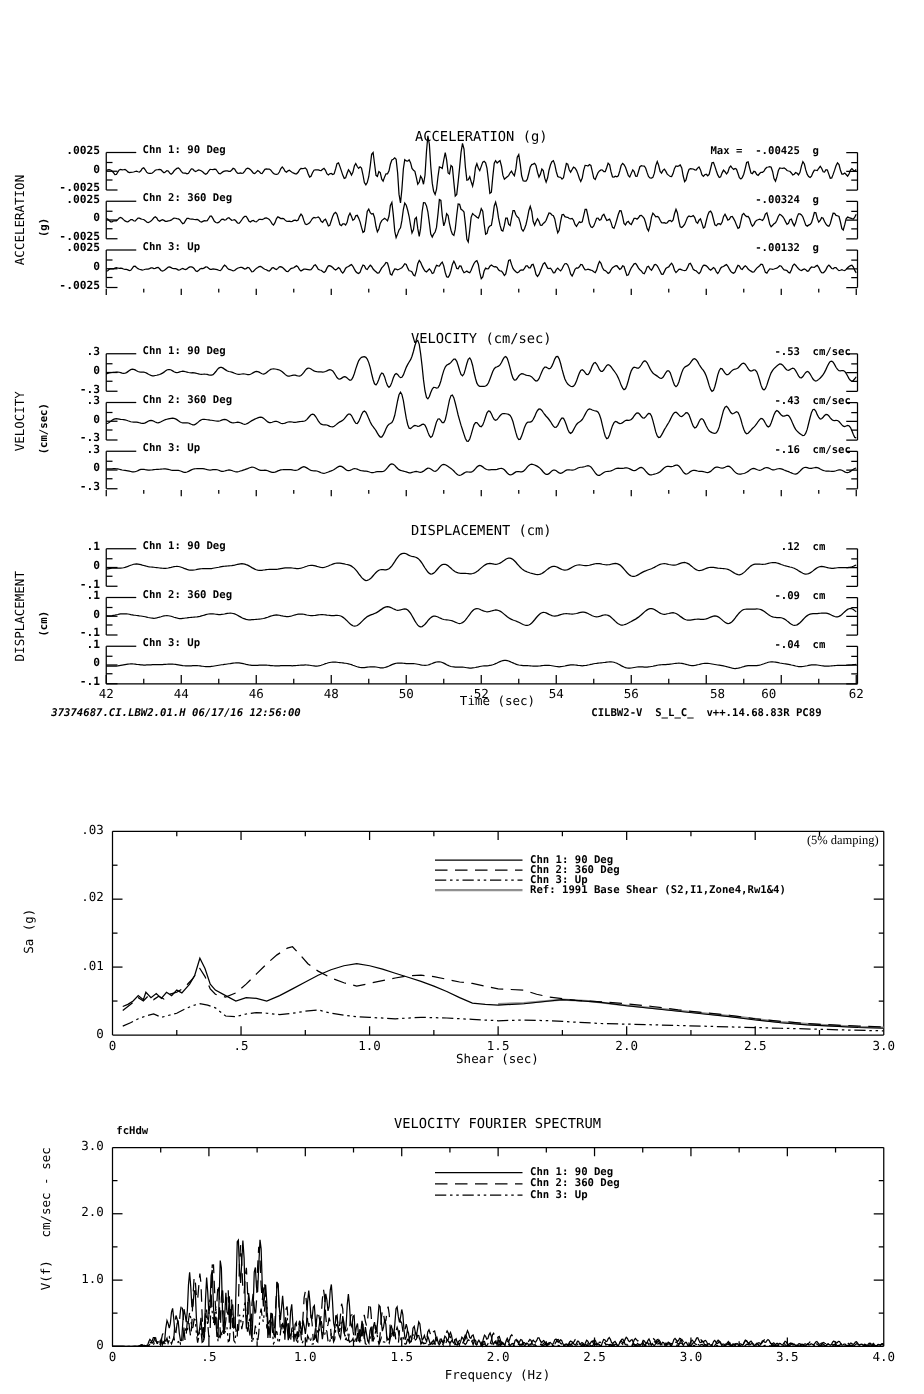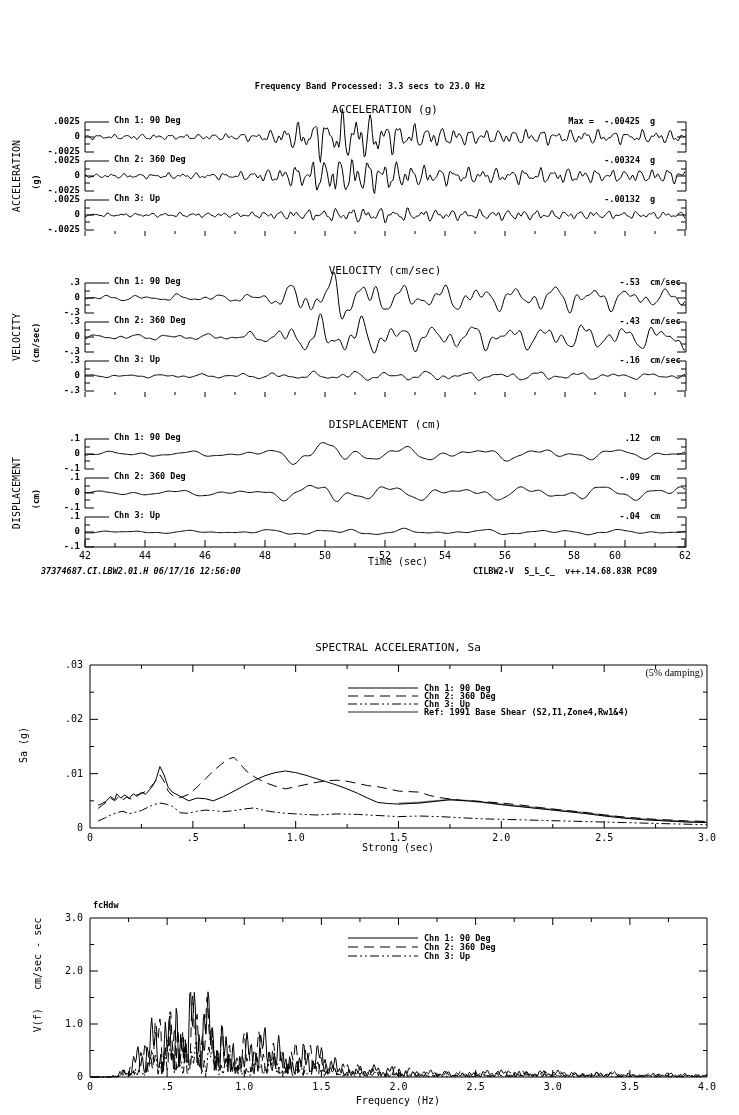--- a/index.html
+++ b/index.html
@@ -289,31 +289,30 @@
       <line x1="90" y1="944.5" x2="94" y2="944.5" stroke="#000" stroke-width="1"></line>
       <line x1="707" y1="944.5" x2="703" y2="944.5" stroke="#000" stroke-width="1"></line>
       <polyline points="90.0,1077.0 90.9,1077.0 91.8,1077.0 92.7,1077.0 93.6,1077.0 94.5,1077.0 95.4,1077.0 96.4,1077.0 97.3,1077.0 98.2,1077.0 99.1,1077.0 100.0,1077.0 100.9,1077.0 101.8,1077.0 102.7,1077.0 103.6,1077.0 104.5,1077.0 105.4,1077.0 106.3,1077.0 107.2,1077.0 108.1,1077.0 109.1,1077.0 110.0,1077.0 110.9,1076.8 111.8,1076.6 112.7,1076.6 113.6,1076.8 114.5,1076.8 115.4,1076.4 116.3,1076.4 117.2,1076.8 118.1,1076.4 119.0,1076.6 119.9,1075.5 120.8,1075.4 121.8,1076.2 122.7,1075.9 123.6,1073.8 124.5,1072.5 125.4,1073.6 126.3,1075.2 127.2,1074.6 128.1,1072.8 129.0,1073.4 129.9,1075.9 130.8,1073.4 131.7,1074.5 132.6,1075.8 133.6,1073.4 134.5,1069.3 135.4,1069.1 136.3,1073.0 137.2,1075.0 138.1,1072.4 139.0,1070.1 139.9,1073.3 140.8,1073.5 141.7,1073.3 142.6,1073.9 143.5,1071.8 144.4,1075.3 145.3,1074.0 146.3,1072.2 147.2,1063.7 148.1,1061.8 149.0,1065.7 149.9,1065.0 150.8,1056.4 151.7,1050.0 152.6,1054.5 153.5,1062.4 154.4,1061.8 155.3,1055.3 156.2,1055.9 157.1,1066.6 158.1,1074.2 159.0,1069.7 159.9,1062.1 160.8,1064.8 161.7,1073.9 162.6,1073.2 163.5,1059.8 164.4,1050.0 165.3,1054.2 166.2,1060.4 167.1,1052.8 168.0,1038.4 168.9,1036.8 169.8,1050.0 170.8,1058.5 171.7,1051.8 172.6,1045.3 173.5,1056.1 174.4,1073.3 175.3,1068.3 176.2,1069.8 177.1,1066.5 178.0,1068.5 178.9,1057.3 179.8,1066.0 180.7,1064.4 181.6,1061.8 182.6,1073.2 183.5,1072.5 184.4,1060.0 185.3,1048.4 186.2,1056.8 187.1,1072.4 188.0,1073.7 188.9,1064.2 189.8,1065.4 190.7,1065.8 191.6,1051.8 192.5,1055.0 193.4,1063.3 194.3,1058.3 195.3,1044.4 196.2,1042.0 197.1,1055.1 198.0,1065.4 198.9,1060.8 199.8,1053.4 200.7,1059.8 201.6,1074.4 202.5,1071.2 203.4,1067.7 204.3,1060.5 205.2,1066.7 206.1,1073.7 207.0,1066.6 208.0,1051.7 208.9,1046.9 209.8,1054.3 210.7,1057.4 211.6,1048.1 212.5,1039.0 213.4,1044.2 214.3,1056.8 215.2,1060.2 216.1,1053.8 217.0,1052.9 217.9,1064.4 218.8,1074.8 219.8,1073.2 220.7,1065.1 221.6,1065.7 222.5,1074.4 223.4,1073.6 224.3,1067.1 225.2,1058.1 226.1,1060.4 227.0,1067.0 227.9,1064.9 228.8,1055.9 229.7,1053.5 230.6,1062.0 231.5,1069.8 232.5,1068.1 233.4,1063.8 234.3,1068.4 235.2,1071.7 236.1,1067.1 237.0,1071.7 237.9,1075.2 238.8,1070.3 239.7,1064.0 240.6,1066.5 241.5,1074.9 242.4,1073.1 243.3,1073.5 244.3,1071.0 245.2,1074.8 246.1,1068.5 247.0,1070.5 247.9,1073.6 248.8,1071.3 249.7,1075.3 250.6,1075.1 251.5,1069.8 252.4,1062.4 253.3,1062.3 254.2,1066.7 255.1,1066.1 256.0,1059.7 257.0,1056.8 257.9,1062.3 258.8,1068.9 259.7,1068.1 260.6,1063.6 261.5,1065.2 262.4,1072.9 263.3,1074.6 264.2,1072.0 265.1,1066.4 266.0,1068.4 266.9,1073.4 267.8,1071.2 268.7,1062.5 269.7,1058.0 270.6,1061.8 271.5,1065.4 272.4,1061.5 273.3,1055.5 274.2,1057.1 275.1,1065.0 276.0,1069.0 276.9,1065.7 277.8,1063.5 278.7,1069.5 279.6,1073.7 280.5,1073.2 281.5,1072.4 282.4,1070.8 283.3,1074.9 284.2,1071.7 285.1,1074.2 286.0,1066.8 286.9,1066.8 287.8,1071.9 288.7,1072.3 289.6,1066.4 290.5,1063.3 291.4,1068.4 292.3,1075.1 293.2,1075.4 294.2,1072.0 295.1,1073.6 296.0,1070.8 296.9,1066.0 297.8,1068.6 298.7,1072.2 299.6,1070.1 300.5,1065.2 301.4,1065.6 302.3,1071.7 303.2,1075.5 304.1,1073.0 305.0,1070.2 305.9,1073.1 306.9,1073.6 307.8,1073.7 308.7,1073.0 309.6,1069.9 310.5,1072.4 311.4,1074.4 312.3,1070.5 313.2,1064.5 314.1,1063.4 315.0,1067.1 315.9,1068.3 316.8,1064.6 317.7,1061.9 318.7,1065.2 319.6,1070.6 320.5,1071.5 321.4,1068.7 322.3,1068.8 323.2,1073.5 324.1,1075.4 325.0,1075.0 325.9,1071.4 326.8,1071.7 327.7,1074.8 328.6,1074.7 329.5,1070.6 330.4,1067.7 331.4,1069.2 332.3,1071.9 333.2,1071.1 334.1,1068.3 335.0,1068.4 335.9,1072.1 336.8,1074.9 337.7,1074.1 338.6,1072.9 339.5,1074.8 340.4,1074.7 341.3,1073.8 342.2,1075.9 343.2,1075.9 344.1,1075.6 345.0,1074.0 345.9,1075.4 346.8,1074.9 347.7,1074.3 348.6,1076.0 349.5,1076.4 350.4,1075.1 351.3,1073.7 352.2,1074.9 353.1,1075.8 354.0,1075.2 354.9,1076.3 355.9,1076.4 356.8,1074.2 357.7,1072.2 358.6,1072.7 359.5,1074.3 360.4,1074.1 361.3,1072.5 362.2,1072.1 363.1,1074.1 364.0,1075.8 364.9,1075.3 365.8,1074.1 366.7,1074.7 367.7,1076.6 368.6,1076.2 369.5,1075.4 370.4,1074.0 371.3,1074.5 372.2,1075.6 373.1,1074.7 374.0,1072.6 374.9,1071.9 375.8,1073.1 376.7,1074.0 377.6,1073.1 378.5,1072.0 379.4,1072.8 380.4,1074.8 381.3,1075.6 382.2,1074.8 383.1,1074.4 384.0,1075.8 384.9,1076.1 385.8,1076.5 386.7,1075.4 387.6,1075.1 388.5,1076.2 389.4,1076.6 390.3,1075.1 391.2,1073.4 392.1,1073.6 393.1,1075.0 394.0,1075.0 394.9,1073.4 395.8,1072.9 396.7,1074.7 397.6,1076.6 398.5,1076.6 399.4,1075.6 400.3,1076.4 401.2,1074.8 402.1,1073.9 403.0,1075.0 403.9,1076.2 404.9,1075.6 405.8,1074.5 406.7,1075.0 407.6,1076.7 408.5,1076.0 409.4,1076.6 410.3,1075.9 411.2,1076.7 412.1,1075.9 413.0,1076.3 413.9,1075.9 414.8,1075.3 415.7,1075.8 416.6,1076.1 417.6,1075.2 418.5,1073.9 419.4,1074.0 420.3,1074.9 421.2,1075.2 422.1,1074.4 423.0,1074.0 423.9,1074.9 424.8,1076.1 425.7,1076.1 426.6,1075.4 427.5,1075.5 428.4,1076.5 429.4,1076.6 430.3,1076.3 431.2,1075.3 432.1,1075.4 433.0,1076.1 433.9,1075.9 434.8,1074.8 435.7,1074.1 436.6,1074.7 437.5,1075.4 438.4,1075.1 439.3,1074.4 440.2,1074.7 441.1,1075.8 442.1,1076.5 443.0,1076.2 443.9,1075.8 444.8,1076.5 445.7,1076.2 446.6,1076.2 447.5,1076.6 448.4,1076.2 449.3,1076.8 450.2,1076.5 451.1,1076.6 452.0,1075.5 452.9,1075.5 453.8,1076.3 454.8,1076.5 455.7,1075.9 456.6,1075.5 457.5,1076.2 458.4,1076.3 459.3,1076.1 460.2,1076.6 461.1,1076.5 462.0,1075.5 462.9,1074.7 463.8,1075.2 464.7,1076.0 465.6,1075.8 466.6,1075.1 467.5,1075.1 468.4,1076.2 469.3,1076.7 470.2,1076.5 471.1,1075.8 472.0,1076.1 472.9,1076.6 473.8,1076.6 474.7,1075.8 475.6,1074.9 476.5,1075.3 477.4,1075.8 478.3,1075.2 479.3,1073.9 480.2,1073.7 481.1,1074.6 482.0,1075.2 482.9,1074.6 483.8,1074.1 484.7,1074.8 485.6,1076.0 486.5,1076.3 487.4,1075.7 488.3,1075.5 489.2,1076.4 490.1,1076.5 491.1,1076.6 492.0,1075.6 492.9,1075.4 493.8,1076.1 494.7,1076.1 495.6,1075.1 496.5,1074.3 497.4,1074.6 498.3,1075.6 499.2,1075.5 500.1,1074.8 501.0,1074.8 501.9,1076.0 502.8,1076.6 503.8,1076.8 504.7,1076.3 505.6,1076.7 506.5,1075.7 507.4,1075.3 508.3,1076.2 509.2,1076.6 510.1,1076.5 511.0,1075.8 511.9,1076.3 512.8,1075.9 513.7,1075.5 514.6,1076.4 515.5,1076.4 516.5,1076.5 517.4,1075.7 518.3,1076.4 519.2,1075.5 520.1,1074.9 521.0,1075.5 521.9,1075.7 522.8,1074.6 523.7,1073.4 524.6,1073.8 525.5,1075.0 526.4,1075.2 527.3,1074.4 528.3,1074.2 529.2,1075.4 530.1,1076.6 531.0,1076.4 531.9,1075.5 532.8,1075.6 533.7,1076.6 534.6,1076.7 535.5,1075.8 536.4,1074.7 537.3,1074.9 538.2,1075.6 539.1,1075.2 540.0,1074.1 541.0,1073.6 541.9,1074.4 542.8,1075.2 543.7,1074.9 544.6,1074.3 545.5,1074.8 546.4,1076.1 547.3,1076.7 548.2,1076.2 549.1,1075.8 550.0,1076.5 550.9,1076.3 551.8,1076.5 552.8,1076.1 553.7,1075.6 554.6,1076.2 555.5,1076.6 556.4,1075.8 557.3,1074.9 558.2,1075.1 559.1,1076.0 560.0,1076.3 560.9,1075.7 561.8,1075.5 562.7,1076.4 563.6,1076.1 564.5,1076.0 565.5,1076.6 566.4,1076.5 567.3,1075.5 568.2,1075.0 569.1,1075.7 570.0,1076.5 570.9,1076.3 571.8,1075.7 572.7,1075.9 573.6,1076.8 574.5,1076.2 575.4,1076.8 576.3,1076.1 577.2,1076.4 578.2,1076.6 579.1,1076.8 580.0,1075.7 580.9,1075.0 581.8,1075.4 582.7,1075.7 583.6,1075.1 584.5,1074.2 585.4,1074.3 586.3,1075.2 587.2,1075.6 588.1,1075.2 589.0,1074.9 590.0,1075.6 590.9,1076.6 591.8,1076.7 592.7,1076.0 593.6,1075.9 594.5,1076.5 595.4,1076.8 596.3,1076.3 597.2,1075.5 598.1,1075.4 599.0,1075.9 599.9,1075.9 600.8,1075.2 601.7,1074.7 602.7,1075.2 603.6,1075.9 604.5,1075.9 605.4,1075.4 606.3,1075.6 607.2,1076.5 608.1,1076.6 609.0,1076.8 609.9,1076.5 610.8,1076.8 611.7,1076.2 612.6,1076.2 613.5,1076.8 614.4,1076.3 615.4,1076.6 616.3,1076.7 617.2,1076.6 618.1,1075.8 619.0,1075.8 619.9,1076.5 620.8,1076.8 621.7,1076.6 622.6,1076.3 623.5,1076.9 624.4,1076.0 625.3,1075.7 626.2,1076.2 627.2,1076.3 628.1,1075.6 629.0,1075.2 629.9,1075.5 630.8,1076.2 631.7,1076.3 632.6,1075.9 633.5,1075.8 634.4,1076.5 635.3,1076.7 636.2,1076.8 637.1,1076.2 638.0,1076.3 638.9,1076.7 639.9,1076.7 640.8,1076.0 641.7,1075.4 642.6,1075.6 643.5,1076.0 644.4,1075.8 645.3,1075.1 646.2,1075.0 647.1,1075.6 648.0,1076.1 648.9,1075.9 649.8,1075.6 650.7,1075.9 651.7,1076.7 652.6,1076.9 653.5,1076.5 654.4,1076.2 655.3,1076.6 656.2,1076.7 657.1,1076.7 658.0,1076.0 658.9,1075.8 659.8,1076.2 660.7,1076.4 661.6,1075.9 662.5,1075.4 663.4,1075.7 664.4,1076.3 665.3,1076.5 666.2,1076.1 667.1,1076.1 668.0,1076.8 668.9,1076.3 669.8,1076.4 670.7,1076.8 671.6,1076.7 672.5,1076.1 673.4,1075.9 674.3,1076.5 675.2,1076.7 676.1,1076.9 677.1,1076.5 678.0,1076.7 678.9,1076.5 679.8,1076.3 680.7,1076.8 681.6,1076.5 682.5,1076.7 683.4,1076.8 684.3,1076.7 685.2,1075.9 686.1,1075.6 687.0,1075.9 687.9,1076.2 688.9,1075.8 689.8,1075.3 690.7,1075.5 691.6,1076.1 692.5,1076.3 693.4,1076.0 694.3,1075.9 695.2,1076.4 696.1,1076.9 697.0,1076.8 697.9,1076.3 698.8,1076.2 699.7,1076.6 700.6,1076.7 701.6,1076.2 702.5,1075.6 703.4,1075.7 704.3,1076.1 705.2,1076.0 706.1,1075.5 707.0,1075.3" fill="none" stroke="#000" stroke-width="1" stroke-dasharray="9 3 2 3 2 3"></polyline>
       <polyline points="90.0,1077.0 90.9,1077.0 91.8,1077.0 92.7,1077.0 93.6,1077.0 94.5,1077.0 95.4,1077.0 96.4,1077.0 97.3,1077.0 98.2,1077.0 99.1,1077.0 100.0,1077.0 100.9,1077.0 101.8,1077.0 102.7,1077.0 103.6,1077.0 104.5,1077.0 105.4,1077.0 106.3,1077.0 107.2,1077.0 108.1,1077.0 109.1,1077.0 110.0,1077.0 110.9,1076.9 111.8,1076.8 112.7,1076.4 113.6,1076.1 114.5,1076.5 115.4,1076.4 116.3,1076.5 117.2,1075.5 118.1,1073.8 119.0,1073.2 119.9,1073.9 120.8,1074.3 121.8,1072.5 122.7,1070.0 123.6,1070.0 124.5,1073.7 125.4,1074.1 126.3,1072.5 127.2,1074.3 128.1,1075.5 129.0,1072.6 129.9,1067.7 130.8,1066.4 131.7,1071.4 132.6,1072.8 133.6,1070.6 134.5,1074.5 135.4,1072.2 136.3,1073.6 137.2,1071.7 138.1,1070.7 139.0,1071.4 139.9,1058.9 140.8,1052.4 141.7,1055.2 142.6,1059.9 143.5,1057.4 144.4,1048.2 145.3,1042.7 146.3,1049.7 147.2,1064.3 148.1,1072.4 149.0,1067.0 149.9,1056.4 150.8,1054.8 151.7,1063.8 152.6,1069.7 153.5,1059.2 154.4,1037.0 155.3,1021.7 156.2,1024.6 157.1,1036.8 158.1,1040.0 159.0,1029.1 159.9,1018.8 160.8,1027.0 161.7,1052.3 162.6,1072.2 163.5,1071.7 164.4,1055.5 165.3,1047.7 166.2,1059.1 167.1,1070.0 168.0,1067.4 168.9,1038.5 169.8,1012.1 170.8,1012.0 171.7,1033.3 172.6,1048.8 173.5,1042.0 174.4,1027.5 175.3,1034.0 176.2,1068.0 177.1,1038.0 178.0,1029.3 178.9,1047.6 179.8,1064.0 180.7,1056.0 181.6,1034.9 182.6,1032.1 183.5,1060.7 184.4,1046.8 185.3,1039.7 186.2,1062.1 187.1,1055.7 188.0,1054.1 188.9,1068.0 189.8,1069.4 190.7,1044.3 191.6,1010.0 192.5,996.0 193.4,1010.4 194.3,1031.6 195.3,1034.7 196.2,1020.8 197.1,1014.3 198.0,1032.0 198.9,1062.1 199.8,1067.1 200.7,1064.7 201.6,1042.5 202.5,1035.0 203.4,1045.5 204.3,1053.6 205.2,1040.8 206.1,1013.8 207.0,997.4 208.0,1006.4 208.9,1028.5 209.8,1040.1 210.7,1033.6 211.6,1025.7 212.5,1035.8 213.4,1061.8 214.3,1064.0 215.2,1067.7 216.1,1059.0 217.0,1047.5 217.9,1053.7 218.8,1064.6 219.8,1061.2 220.7,1041.9 221.6,1025.5 222.5,1029.2 223.4,1049.1 224.3,1065.2 225.2,1065.4 226.1,1058.3 227.0,1061.8 227.9,1066.3 228.8,1047.4 229.7,1045.2 230.6,1059.2 231.5,1072.7 232.5,1072.3 233.4,1063.2 234.3,1061.3 235.2,1073.4 236.1,1059.5 237.0,1057.8 237.9,1071.5 238.8,1060.8 239.7,1056.7 240.6,1062.4 241.5,1064.2 242.4,1053.5 243.3,1038.1 244.3,1032.9 245.2,1042.7 246.1,1056.7 247.0,1061.3 247.9,1055.8 248.8,1051.9 249.7,1058.8 250.6,1072.0 251.5,1071.2 252.4,1069.8 253.3,1055.8 254.2,1048.8 255.1,1052.6 256.0,1057.3 257.0,1052.2 257.9,1039.2 258.8,1031.4 259.7,1037.9 260.6,1052.9 261.5,1062.2 262.4,1059.7 263.3,1054.1 264.2,1057.8 265.1,1071.1 266.0,1067.2 266.9,1071.3 267.8,1062.5 268.7,1052.2 269.7,1054.5 270.6,1062.2 271.5,1062.3 272.4,1052.1 273.3,1043.0 274.2,1047.1 275.1,1062.8 276.0,1072.4 276.9,1070.6 277.8,1072.4 278.7,1072.5 279.6,1064.9 280.5,1052.4 281.5,1052.0 282.4,1064.9 283.3,1070.2 284.2,1068.9 285.1,1071.9 286.0,1067.9 286.9,1073.9 287.8,1063.9 288.7,1064.2 289.6,1071.6 290.5,1056.7 291.4,1051.9 292.3,1057.0 293.2,1060.6 294.2,1054.7 295.1,1044.6 296.0,1042.1 296.9,1051.6 297.8,1064.8 298.7,1069.9 299.6,1065.3 300.5,1060.2 301.4,1063.3 302.3,1071.9 303.2,1074.5 304.1,1067.6 305.0,1054.9 305.9,1048.4 306.9,1051.8 307.8,1057.5 308.7,1056.4 309.6,1049.1 310.5,1045.3 311.4,1051.6 312.3,1064.1 313.2,1072.1 314.1,1070.6 315.0,1065.5 315.9,1065.9 316.8,1072.9 317.7,1072.1 318.7,1074.7 319.6,1064.4 320.5,1057.0 321.4,1058.5 322.3,1064.9 323.2,1067.3 324.1,1063.3 325.0,1059.4 325.9,1062.9 326.8,1072.9 327.7,1069.6 328.6,1068.7 329.5,1072.8 330.4,1074.6 331.4,1070.8 332.3,1066.1 333.2,1066.9 334.1,1073.6 335.0,1071.4 335.9,1070.9 336.8,1075.1 337.7,1073.4 338.6,1074.9 339.5,1073.7 340.4,1074.3 341.3,1071.9 342.2,1065.6 343.2,1063.8 344.1,1066.6 345.0,1069.3 345.9,1068.3 346.8,1065.3 347.7,1064.8 348.6,1068.8 349.5,1074.1 350.4,1076.1 351.3,1074.0 352.2,1071.2 353.1,1071.2 354.0,1073.6 354.9,1074.6 355.9,1071.6 356.8,1066.9 357.7,1064.7 358.6,1066.4 359.5,1069.3 360.4,1070.0 361.3,1068.1 362.2,1067.0 363.1,1069.3 364.0,1074.0 364.9,1075.6 365.8,1076.1 366.7,1073.3 367.7,1072.4 368.6,1074.3 369.5,1076.1 370.4,1074.7 371.3,1070.8 372.2,1068.2 373.1,1069.1 374.0,1072.2 374.9,1074.0 375.8,1073.2 376.7,1072.0 377.6,1073.3 378.5,1075.7 379.4,1072.4 380.4,1072.2 381.3,1074.5 382.2,1076.0 383.1,1075.2 384.0,1073.4 384.9,1073.6 385.8,1076.4 386.7,1073.3 387.6,1073.2 388.5,1075.9 389.4,1074.3 390.3,1074.3 391.2,1075.7 392.1,1075.3 393.1,1072.0 394.0,1067.9 394.9,1066.6 395.8,1068.8 396.7,1071.5 397.6,1071.5 398.5,1069.5 399.4,1069.1 400.3,1071.9 401.2,1075.8 402.1,1075.5 403.0,1075.0 403.9,1072.0 404.9,1071.4 405.8,1072.9 406.7,1073.6 407.6,1071.9 408.5,1068.9 409.4,1067.8 410.3,1069.5 411.2,1072.3 412.1,1073.4 413.0,1072.8 413.9,1072.3 414.8,1073.6 415.7,1076.1 416.6,1075.5 417.6,1076.3 418.5,1074.8 419.4,1073.7 420.3,1074.5 421.2,1075.5 422.1,1074.9 423.0,1072.9 423.9,1071.6 424.8,1072.3 425.7,1074.6 426.6,1076.1 427.5,1076.0 428.4,1075.3 429.4,1075.9 430.3,1075.4 431.2,1073.6 432.1,1073.7 433.0,1075.5 433.9,1076.4 434.8,1076.6 435.7,1075.6 436.6,1075.6 437.5,1076.2 438.4,1074.7 439.3,1074.9 440.2,1076.5 441.1,1074.6 442.1,1074.3 443.0,1075.0 443.9,1075.1 444.8,1073.7 445.7,1071.9 446.6,1071.6 447.5,1073.0 448.4,1074.8 449.3,1075.2 450.2,1074.3 451.1,1073.9 452.0,1074.9 452.9,1076.6 453.8,1076.3 454.8,1075.5 455.7,1073.6 456.6,1072.8 457.5,1073.5 458.4,1074.1 459.3,1073.3 460.2,1071.6 461.1,1070.9 462.0,1072.1 462.9,1074.2 463.8,1075.3 464.7,1074.8 465.6,1074.1 466.6,1074.7 467.5,1076.5 468.4,1075.7 469.3,1076.6 470.2,1074.4 471.1,1073.1 472.0,1073.6 472.9,1074.7 473.8,1074.5 474.7,1072.9 475.6,1071.8 476.5,1072.9 477.4,1075.5 478.3,1075.8 479.3,1075.8 480.2,1076.5 481.1,1076.6 482.0,1074.9 482.9,1073.4 483.8,1073.8 484.7,1075.9 485.6,1075.5 486.5,1075.6 487.4,1076.4 488.3,1075.9 489.2,1076.3 490.1,1075.1 491.1,1075.5 492.0,1075.6 492.9,1073.3 493.8,1072.8 494.7,1073.7 495.6,1074.2 496.5,1073.1 497.4,1071.5 498.3,1071.3 499.2,1073.2 500.1,1075.4 501.0,1076.0 501.9,1074.9 502.8,1074.0 503.8,1074.6 504.7,1076.1 505.6,1076.3 506.5,1074.5 507.4,1071.9 508.3,1070.8 509.2,1071.7 510.1,1072.8 511.0,1072.3 511.9,1070.7 512.8,1070.1 513.7,1071.8 514.6,1074.7 515.5,1076.2 516.5,1075.5 517.4,1074.1 518.3,1074.3 519.2,1076.0 520.1,1076.0 521.0,1075.6 521.9,1072.7 522.8,1071.0 523.7,1071.8 524.6,1073.7 525.5,1074.2 526.4,1073.0 527.3,1072.2 528.3,1073.6 529.2,1076.5 530.1,1074.3 531.0,1074.4 531.9,1075.8 532.8,1076.2 533.7,1075.0 534.6,1073.7 535.5,1074.3 536.4,1076.6 537.3,1074.7 538.2,1074.8 539.1,1076.5 540.0,1075.7 541.0,1076.3 541.9,1076.0 542.8,1076.5 543.7,1074.4 544.6,1072.1 545.5,1071.7 546.4,1072.9 547.3,1073.9 548.2,1073.4 549.1,1072.2 550.0,1072.2 550.9,1074.1 551.8,1076.3 552.8,1076.5 553.7,1075.5 554.6,1074.2 555.5,1074.3 556.4,1075.3 557.3,1075.5 558.2,1073.8 559.1,1071.6 560.0,1070.8 560.9,1071.9 561.8,1073.4 562.7,1073.6 563.6,1072.7 564.5,1072.4 565.5,1073.8 566.4,1076.1 567.3,1076.1 568.2,1076.4 569.1,1075.0 570.0,1074.7 570.9,1075.6 571.8,1076.3 572.7,1075.3 573.6,1073.3 574.5,1072.2 575.4,1073.0 576.3,1074.7 577.2,1075.5 578.2,1075.0 579.1,1074.5 580.0,1075.4 580.9,1075.7 581.8,1074.1 582.7,1074.3 583.6,1075.8 584.5,1076.6 585.4,1076.0 586.3,1075.1 587.2,1075.5 588.1,1076.1 589.0,1074.8 590.0,1075.1 590.9,1076.6 591.8,1075.4 592.7,1075.5 593.6,1076.2 594.5,1075.8 595.4,1074.2 596.3,1072.6 597.2,1072.5 598.1,1073.8 599.0,1075.0 599.9,1074.9 600.8,1074.1 601.7,1074.1 602.7,1075.3 603.6,1076.6 604.5,1076.4 605.4,1075.8 606.3,1074.4 607.2,1074.1 608.1,1074.8 609.0,1075.0 609.9,1073.9 610.8,1072.4 611.7,1071.9 612.6,1073.0 613.5,1074.5 614.4,1075.0 615.4,1074.5 616.3,1074.2 617.2,1075.1 618.1,1076.7 619.0,1076.0 619.9,1076.6 620.8,1075.2 621.7,1074.6 622.6,1075.2 623.5,1075.8 624.4,1075.3 625.3,1074.0 626.2,1073.3 627.2,1074.1 628.1,1075.7 629.0,1076.7 629.9,1076.5 630.8,1076.0 631.7,1076.5 632.6,1075.6 633.5,1074.6 634.4,1075.0 635.3,1076.3 636.2,1076.3 637.1,1076.6 638.0,1076.2 638.9,1076.3 639.9,1076.2 640.8,1075.4 641.7,1075.8 642.6,1076.3 643.5,1075.2 644.4,1075.1 645.3,1075.6 646.2,1075.5 647.1,1074.5 648.0,1073.5 648.9,1073.5 649.8,1074.7 650.7,1075.8 651.7,1076.0 652.6,1075.3 653.5,1075.1 654.4,1075.8 655.3,1076.7 656.2,1076.7 657.1,1075.7 658.0,1074.4 658.9,1074.0 659.8,1074.6 660.7,1074.9 661.6,1074.3 662.5,1073.3 663.4,1073.1 664.4,1074.2 665.3,1075.6 666.2,1076.1 667.1,1075.7 668.0,1075.3 668.9,1075.7 669.8,1076.7 670.7,1076.3 671.6,1076.4 672.5,1075.1 673.4,1074.4 674.3,1074.9 675.2,1075.6 676.1,1075.4 677.1,1074.6 678.0,1074.2 678.9,1075.0 679.8,1076.5 680.7,1076.1 681.6,1076.2 682.5,1076.8 683.4,1076.6 684.3,1075.7 685.2,1075.0 686.1,1075.5 687.0,1076.8 687.9,1075.9 688.9,1076.1 689.8,1076.7 690.7,1076.4 691.6,1076.5 692.5,1075.9 693.4,1076.4 694.3,1075.8 695.2,1074.7 696.1,1074.6 697.0,1075.2 697.9,1075.4 698.8,1074.8 699.7,1074.0 700.6,1074.2 701.6,1075.3 702.5,1076.4 703.4,1076.6 704.3,1075.9 705.2,1075.5 706.1,1075.8 707.0,1076.5" fill="none" stroke="#000" stroke-width="1" stroke-dasharray="10 6"></polyline>
       <polyline points="90.0,1077.0 90.9,1077.0 91.8,1077.0 92.7,1077.0 93.6,1077.0 94.5,1077.0 95.4,1077.0 96.4,1077.0 97.3,1077.0 98.2,1077.0 99.1,1077.0 100.0,1077.0 100.9,1077.0 101.8,1077.0 102.7,1077.0 103.6,1077.0 104.5,1077.0 105.4,1077.0 106.3,1077.0 107.2,1077.0 108.1,1077.0 109.1,1077.0 110.0,1077.0 110.9,1076.9 111.8,1076.5 112.7,1075.8 113.6,1075.7 114.5,1076.5 115.4,1076.4 116.3,1076.7 117.2,1076.2 118.1,1076.1 119.0,1073.4 119.9,1071.5 120.8,1072.5 121.8,1074.5 122.7,1073.8 123.6,1070.9 124.5,1070.2 125.4,1074.2 126.3,1073.4 127.2,1073.7 128.1,1073.6 129.0,1071.1 129.9,1074.0 130.8,1074.5 131.7,1072.6 132.6,1062.7 133.6,1056.5 134.5,1058.7 135.4,1062.5 136.3,1058.7 137.2,1049.6 138.1,1046.7 139.0,1055.0 139.9,1065.4 140.8,1065.9 141.7,1058.8 142.6,1057.3 143.5,1067.0 144.4,1072.4 145.3,1072.5 146.3,1057.1 147.2,1047.4 148.1,1051.8 149.0,1057.7 149.9,1048.2 150.8,1027.7 151.7,1017.8 152.6,1029.4 153.5,1045.3 154.4,1044.9 155.3,1032.8 156.2,1032.6 157.1,1054.1 158.1,1068.4 159.0,1067.3 159.9,1061.6 160.8,1054.2 161.7,1068.2 162.6,1061.7 163.5,1071.0 164.4,1039.7 165.3,1022.1 166.2,1033.9 167.1,1051.2 168.0,1044.3 168.9,1020.4 169.8,1016.0 170.8,1046.1 171.7,1060.1 172.6,1053.2 173.5,1069.0 174.4,1069.4 175.3,1038.8 176.2,1008.4 177.1,1014.4 178.0,1048.3 178.9,1067.2 179.8,1052.3 180.7,1034.2 181.6,1049.6 182.6,1051.9 183.5,1037.0 184.4,1062.8 185.3,1045.5 186.2,1043.6 187.1,1062.5 188.0,1061.8 188.9,1027.9 189.8,993.3 190.7,992.1 191.6,1015.7 192.5,1026.4 193.4,1009.3 194.3,992.4 195.3,1006.9 196.2,1043.0 197.1,1063.0 198.0,1051.4 198.9,1034.5 199.8,1042.1 200.7,1066.1 201.6,1071.2 202.5,1047.0 203.4,1017.6 204.3,1014.0 205.2,1030.0 206.1,1033.6 207.0,1012.6 208.0,991.8 208.9,999.1 209.8,1027.6 210.7,1045.1 211.6,1037.8 212.5,1027.8 213.4,1041.1 214.3,1070.3 215.2,1060.5 216.1,1070.3 217.0,1050.7 217.9,1051.4 218.8,1066.9 219.8,1069.6 220.7,1048.8 221.6,1026.4 222.5,1027.1 223.4,1045.8 224.3,1055.9 225.2,1046.6 226.1,1036.7 227.0,1048.1 227.9,1071.7 228.8,1056.0 229.7,1061.9 230.6,1072.1 231.5,1066.2 232.5,1049.0 233.4,1043.5 234.3,1058.7 235.2,1069.7 236.1,1067.8 237.0,1068.5 237.9,1065.1 238.8,1069.7 239.7,1056.6 240.6,1061.3 241.5,1068.0 242.4,1056.3 243.3,1060.6 244.3,1067.1 245.2,1059.2 246.1,1041.3 247.0,1032.5 247.9,1041.3 248.8,1054.1 249.7,1054.6 250.6,1045.7 251.5,1044.4 252.4,1057.7 253.3,1072.8 254.2,1073.7 255.1,1062.4 256.0,1056.0 257.0,1063.1 257.9,1071.4 258.8,1064.9 259.7,1046.5 260.6,1035.0 261.5,1039.8 262.4,1048.7 263.3,1045.2 264.2,1032.0 265.1,1027.6 266.0,1041.0 266.9,1058.5 267.8,1062.3 268.7,1054.2 269.7,1052.4 270.6,1065.4 271.5,1068.7 272.4,1070.7 273.3,1062.3 274.2,1052.8 275.1,1058.1 276.0,1065.7 276.9,1060.0 277.8,1043.6 278.7,1035.3 279.6,1044.7 280.5,1059.3 281.5,1061.5 282.4,1053.0 283.3,1052.4 284.2,1068.4 285.1,1061.6 286.0,1058.8 286.9,1069.0 287.8,1074.0 288.7,1066.1 289.6,1056.7 290.5,1061.5 291.4,1071.2 292.3,1061.6 293.2,1067.1 294.2,1072.7 295.1,1074.4 296.0,1064.4 296.9,1061.5 297.8,1073.1 298.7,1061.4 299.6,1057.7 300.5,1063.8 301.4,1065.3 302.3,1055.3 303.2,1044.1 304.1,1045.3 305.0,1057.1 305.9,1064.9 306.9,1061.3 307.8,1055.4 308.7,1059.7 309.6,1072.1 310.5,1071.1 311.4,1072.2 312.3,1062.2 313.2,1060.9 314.1,1067.2 315.0,1068.5 315.9,1058.7 316.8,1047.0 317.7,1045.5 318.7,1053.3 319.6,1058.0 320.5,1053.4 321.4,1047.6 322.3,1051.8 323.2,1063.9 324.1,1071.8 325.0,1069.5 325.9,1064.4 326.8,1066.4 327.7,1074.3 328.6,1073.3 329.5,1071.1 330.4,1062.6 331.4,1061.1 332.3,1066.0 333.2,1068.1 334.1,1063.1 335.0,1057.5 335.9,1059.1 336.8,1066.8 337.7,1072.1 338.6,1071.0 339.5,1068.4 340.4,1071.3 341.3,1073.2 342.2,1069.1 343.2,1071.8 344.1,1075.3 345.0,1075.1 345.9,1073.3 346.8,1072.2 347.7,1075.5 348.6,1070.2 349.5,1069.7 350.4,1073.7 351.3,1075.9 352.2,1074.5 353.1,1072.0 354.0,1073.8 354.9,1072.8 355.9,1068.9 356.8,1069.8 357.7,1072.3 358.6,1071.5 359.5,1067.7 360.4,1066.0 361.3,1069.0 362.2,1073.5 363.1,1074.5 364.0,1072.1 364.9,1071.0 365.8,1073.9 366.7,1074.8 367.7,1075.3 368.6,1072.9 369.5,1069.8 370.4,1070.7 371.3,1072.7 372.2,1071.3 373.1,1067.1 374.0,1064.6 374.9,1066.6 375.8,1070.0 376.7,1070.6 377.6,1068.5 378.5,1068.0 379.4,1071.2 380.4,1075.2 381.3,1076.0 382.2,1073.7 383.1,1072.2 384.0,1073.8 384.9,1076.0 385.8,1075.1 386.7,1071.1 387.6,1068.1 388.5,1069.0 389.4,1071.3 390.3,1070.9 391.2,1067.9 392.1,1066.4 393.1,1069.3 394.0,1073.8 394.9,1075.3 395.8,1073.5 396.7,1072.7 397.6,1075.9 398.5,1072.4 399.4,1072.3 400.3,1076.1 401.2,1073.7 402.1,1074.9 403.0,1075.5 403.9,1076.2 404.9,1072.6 405.8,1070.6 406.7,1072.5 407.6,1075.7 408.5,1076.3 409.4,1075.0 410.3,1074.7 411.2,1075.6 412.1,1072.3 413.0,1071.6 413.9,1073.4 414.8,1074.5 415.7,1073.3 416.6,1071.6 417.6,1072.1 418.5,1074.8 419.4,1076.3 420.3,1076.1 421.2,1074.6 422.1,1074.7 423.0,1076.5 423.9,1075.7 424.8,1075.7 425.7,1073.1 426.6,1072.2 427.5,1073.3 428.4,1073.8 429.4,1072.3 430.3,1070.2 431.2,1070.2 432.1,1072.3 433.0,1073.9 433.9,1073.5 434.8,1072.4 435.7,1073.1 436.6,1075.4 437.5,1076.3 438.4,1076.1 439.3,1074.2 440.2,1073.9 441.1,1075.1 442.1,1075.6 443.0,1074.0 443.9,1071.7 444.8,1071.2 445.7,1072.7 446.6,1073.8 447.5,1073.0 448.4,1071.8 449.3,1072.3 450.2,1074.7 451.1,1076.6 452.0,1076.4 452.9,1075.2 453.8,1075.5 454.8,1075.9 455.7,1074.9 456.6,1076.1 457.5,1075.0 458.4,1074.3 459.3,1075.5 460.2,1076.1 461.1,1074.9 462.0,1073.0 462.9,1073.1 463.8,1075.2 464.7,1076.2 465.6,1076.4 466.6,1075.8 467.5,1076.5 468.4,1074.1 469.3,1072.2 470.2,1072.9 471.1,1074.8 472.0,1075.1 472.9,1073.6 473.8,1072.8 474.7,1074.5 475.6,1076.0 476.5,1075.4 477.4,1076.1 478.3,1074.7 479.3,1075.5 480.2,1076.2 481.1,1076.4 482.0,1073.7 482.9,1071.6 483.8,1071.8 484.7,1073.2 485.6,1073.0 486.5,1071.1 487.4,1070.0 488.3,1071.4 489.2,1073.9 490.1,1074.8 491.1,1073.7 492.0,1073.1 492.9,1074.5 493.8,1076.5 494.7,1076.4 495.6,1074.7 496.5,1072.9 497.4,1073.2 498.3,1074.5 499.2,1073.9 500.1,1071.5 501.0,1069.8 501.9,1070.6 502.8,1072.7 503.8,1073.4 504.7,1072.1 505.6,1071.6 506.5,1073.5 507.4,1076.3 508.3,1075.8 509.2,1075.9 510.1,1074.7 511.0,1075.7 511.9,1075.5 512.8,1075.7 513.7,1074.6 514.6,1072.3 515.5,1072.7 516.5,1074.5 517.4,1074.6 518.3,1072.5 519.2,1071.2 520.1,1073.1 521.0,1076.4 521.9,1074.9 522.8,1076.1 523.7,1076.2 524.6,1074.8 525.5,1071.9 526.4,1071.5 527.3,1073.8 528.3,1075.9 529.2,1075.4 530.1,1073.8 531.0,1074.2 531.9,1076.2 532.8,1074.4 533.7,1075.4 534.6,1075.3 535.5,1074.6 536.4,1075.8 537.3,1076.4 538.2,1074.5 539.1,1071.6 540.0,1070.7 541.0,1072.0 541.9,1073.2 542.8,1072.4 543.7,1070.7 544.6,1071.0 545.5,1073.4 546.4,1075.5 547.3,1075.3 548.2,1073.9 549.1,1073.9 550.0,1075.7 550.9,1076.3 551.8,1075.5 552.8,1073.0 553.7,1072.1 554.6,1073.1 555.5,1073.8 556.4,1072.5 557.3,1070.5 558.2,1070.2 559.1,1072.2 560.0,1074.1 560.9,1073.9 561.8,1072.9 562.7,1073.4 563.6,1075.7 564.5,1075.7 565.5,1076.3 566.4,1075.2 567.3,1074.8 568.2,1076.0 569.1,1076.5 570.0,1075.4 570.9,1073.1 571.8,1072.4 572.7,1073.7 573.6,1075.0 574.5,1074.5 575.4,1073.2 576.3,1073.5 577.2,1075.9 578.2,1075.3 579.1,1075.3 580.0,1076.4 580.9,1076.2 581.8,1074.5 582.7,1073.2 583.6,1074.2 584.5,1076.4 585.4,1076.1 586.3,1076.2 587.2,1075.4 588.1,1076.4 589.0,1075.1 590.0,1074.9 590.9,1076.6 591.8,1075.0 592.7,1075.0 593.6,1075.9 594.5,1075.6 595.4,1073.6 596.3,1072.1 597.2,1072.5 598.1,1074.0 599.0,1074.5 599.9,1073.5 600.8,1072.9 601.7,1074.0 602.7,1076.0 603.6,1076.7 604.5,1075.6 605.4,1074.6 606.3,1075.1 607.2,1076.3 608.1,1076.2 609.0,1074.4 609.9,1072.7 610.8,1072.8 611.7,1073.8 612.6,1073.9 613.5,1072.5 614.4,1071.6 615.4,1072.5 616.3,1074.5 617.2,1075.4 618.1,1074.8 619.0,1074.2 619.9,1075.3 620.8,1076.4 621.7,1076.0 622.6,1076.1 623.5,1074.8 624.4,1074.9 625.3,1075.9 626.2,1075.8 627.2,1074.3 628.1,1073.0 629.0,1073.5 629.9,1075.0 630.8,1075.6 631.7,1074.9 632.6,1074.5 633.5,1075.6 634.4,1076.0 635.3,1075.2 636.2,1075.9 637.1,1076.7 638.0,1076.2 638.9,1075.1 639.9,1075.0 640.8,1076.4 641.7,1075.8 642.6,1075.9 643.5,1076.6 644.4,1076.5 645.3,1076.0 646.2,1075.3 647.1,1076.1 648.0,1075.8 648.9,1075.0 649.8,1075.4 650.7,1075.9 651.7,1075.0 652.6,1073.6 653.5,1073.2 654.4,1074.3 655.3,1075.4 656.2,1075.3 657.1,1074.5 658.0,1074.6 658.9,1075.9 659.8,1076.4 660.7,1076.7 661.6,1075.5 662.5,1075.0 663.4,1075.7 664.4,1076.2 665.3,1075.3 666.2,1073.6 667.1,1072.9 668.0,1073.7 668.9,1074.5 669.8,1074.1 670.7,1073.1 671.6,1073.2 672.5,1074.6 673.4,1076.0 674.3,1076.0 675.2,1075.2 676.1,1075.2 677.1,1076.3 678.0,1076.3 678.9,1076.6 679.8,1075.1 680.7,1074.4 681.6,1075.0 682.5,1075.6 683.4,1075.0 684.3,1073.7 685.2,1073.4 686.1,1074.6 687.0,1075.8 687.9,1075.9 688.9,1075.3 689.8,1075.5 690.7,1076.7 691.6,1075.4 692.5,1075.6 693.4,1076.6 694.3,1076.5 695.2,1076.3 696.1,1075.7 697.0,1076.3 697.9,1075.8 698.8,1075.2 699.7,1076.0 700.6,1076.8 701.6,1076.6 702.5,1075.8 703.4,1075.8 704.3,1076.4 705.2,1075.1 706.1,1075.0 707.0,1075.6" fill="none" stroke="#000" stroke-width="1"></polyline>
       <line x1="348" y1="938" x2="418" y2="938" stroke="#000" stroke-width="1"></line>
       <line x1="348" y1="947" x2="418" y2="947" stroke="#000" stroke-width="1" stroke-dasharray="10 6"></line>
       <line x1="348" y1="956" x2="418" y2="956" stroke="#000" stroke-width="1" stroke-dasharray="9 3 2 3 2 3"></line>
     </svg>
 
-  <span class="lab t8 ctr" style="left:120px;top:82px;width:500px;">Frequency Band Processed: 3.3 secs to 23.0 Hz</span>
 
   <span class="lab t10 ctr" style="left:248px;top:557px;width:300px;">Time (sec)</span>
   <span class="lab t8" style="left:41px;top:567px;font-style:italic;">37374687.CI.LBW2.01.H 06/17/16 12:56:00</span>
   <span class="lab t8" style="left:473px;top:567px;">CILBW2-V  S_L_C_  v++.14.68.83R PC89</span>
 
-  <span class="lab t11 ctr" style="left:248px;top:642px;width:300px;">SPECTRAL ACCELERATION, Sa</span>
   <span class="lab t10 rt" style="left:553px;top:668px;width:150px;font-family:Liberation Serif, serif;">(5% damping)</span>
-  <span class="lab t10 ctr" style="left:248px;top:843px;width:300px;">Strong (sec)</span>
+  <span class="lab t10 ctr" style="left:248px;top:843px;width:300px;">Shear (sec)</span>
   <span class="lab t10" style="left:24px;top:745px;transform:translate(-50%,-50%) rotate(-90deg);">Sa (g)</span>
 
+  <span class="lab t11 ctr" style="left:248px;top:893px;width:300px;">VELOCITY FOURIER SPECTRUM</span>
   <span class="lab t8" style="left:93px;top:901px;">fcHdw</span>
   <span class="lab t10 ctr" style="left:248px;top:1096px;width:300px;">Frequency (Hz)</span>
   <span class="lab t10" style="left:38px;top:975px;transform:translate(-50%,-50%) rotate(-90deg);">V(f)   cm/sec - sec</span>
 
   <div id="labels">
       <span class="lab t11 ctr" style="left: 235px; top: 104px; width: 300px;">ACCELERATION (g)</span>
       <span class="lab t10" style="left: 17px; top: 176px; transform: translate(-50%, -50%) rotate(-90deg);">ACCELERATION</span>
       <span class="lab t8" style="left: 36px; top: 182px; transform: translate(-50%, -50%) rotate(-90deg);">(g)</span>
       <span class="lab t9 rt" style="left: 34px; top: 117px; width: 46px;">.0025</span>
       <span class="lab t9 rt" style="left: 34px; top: 132px; width: 46px;">0</span>

